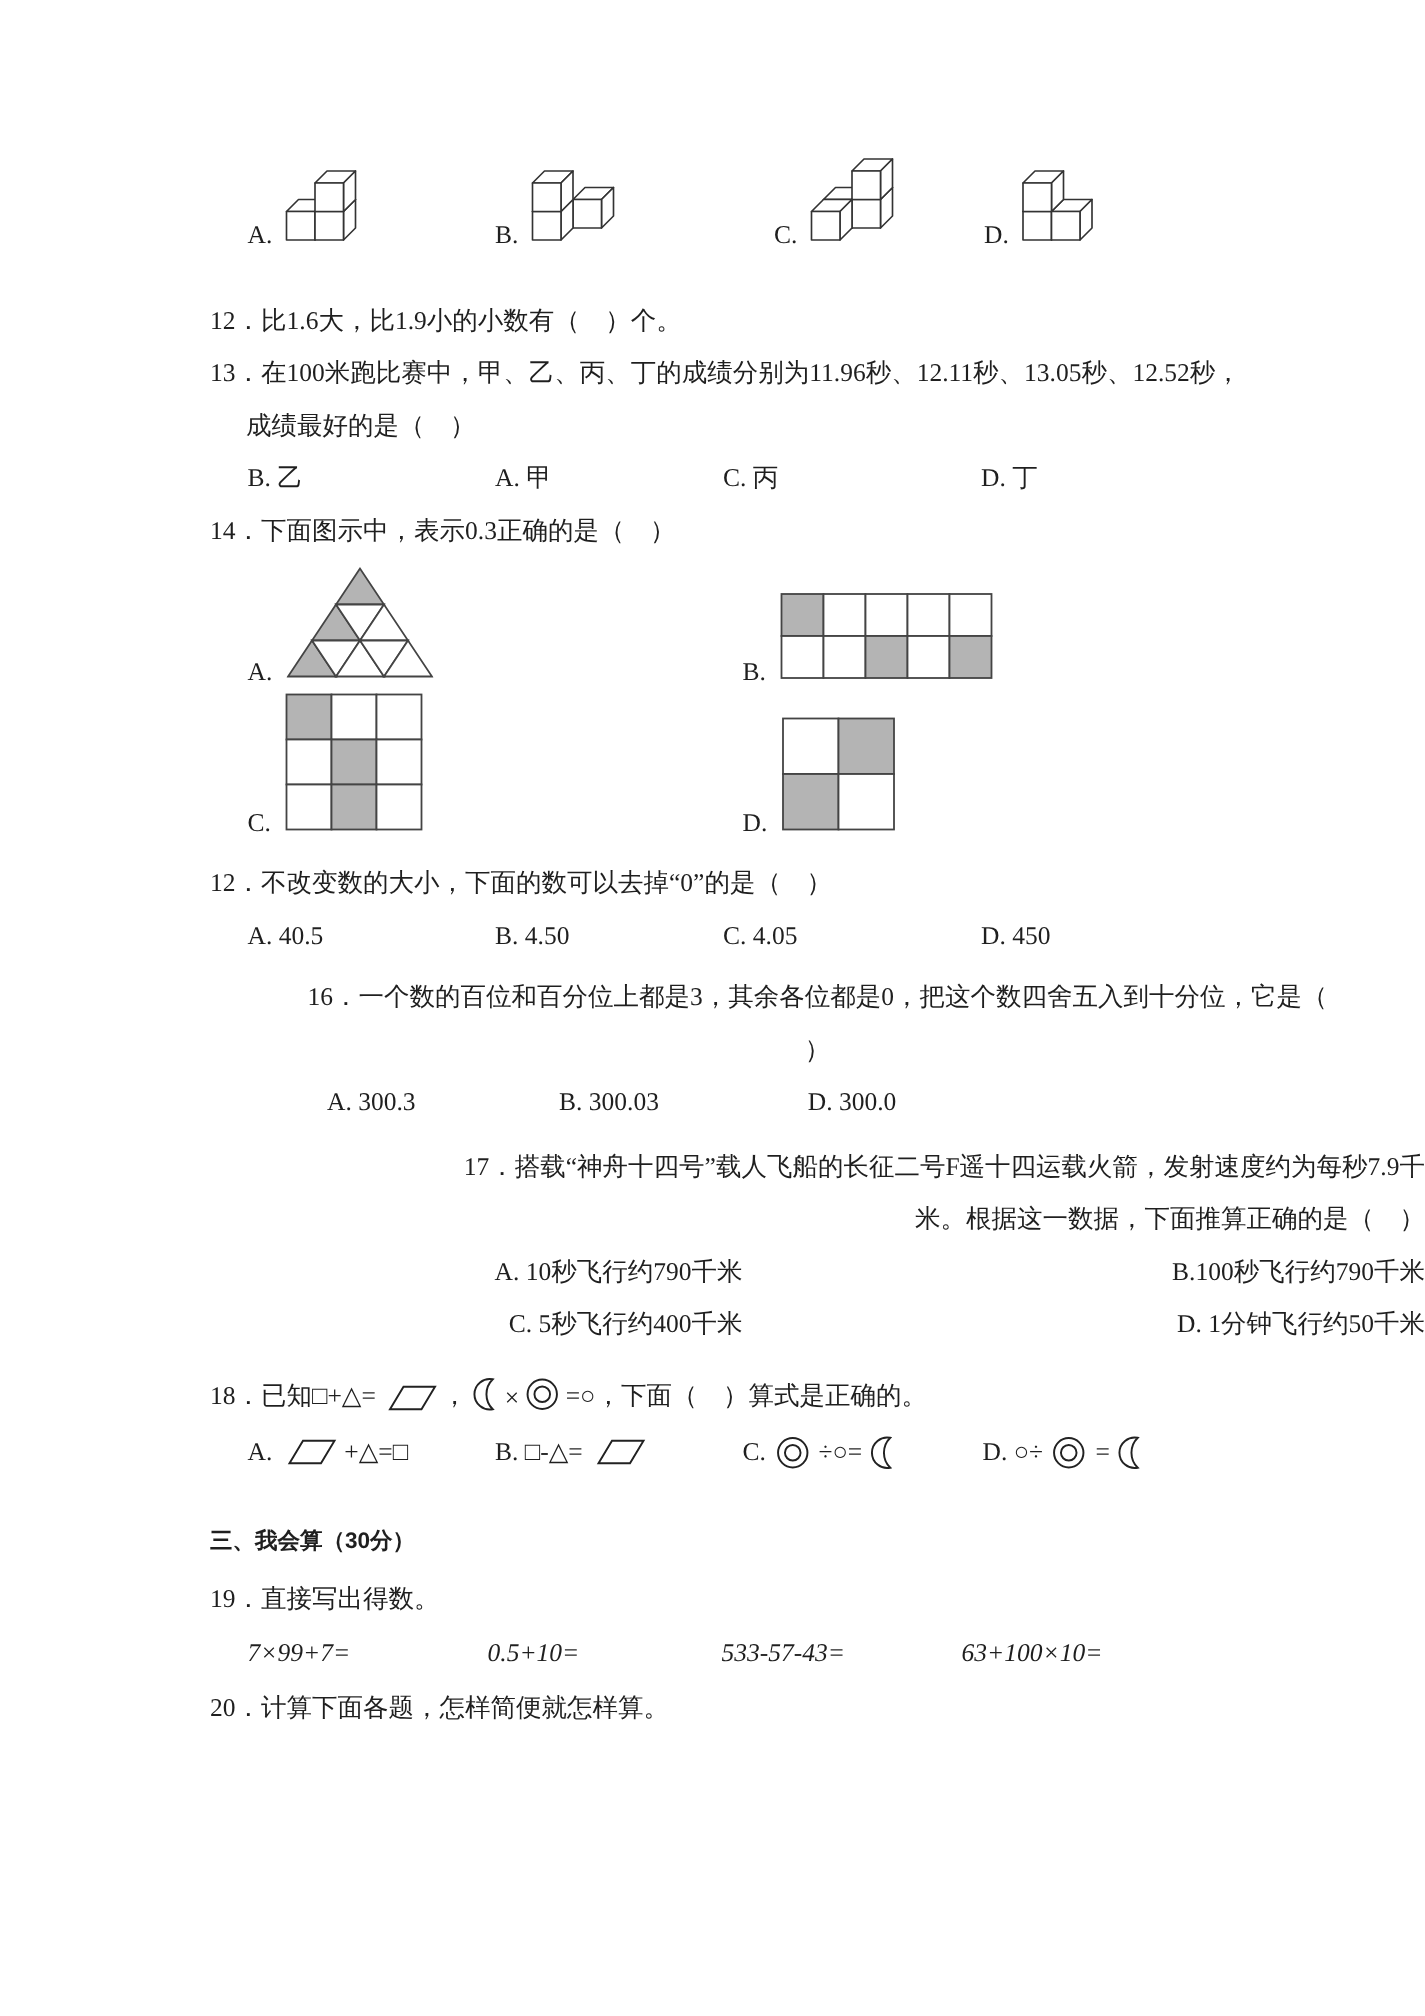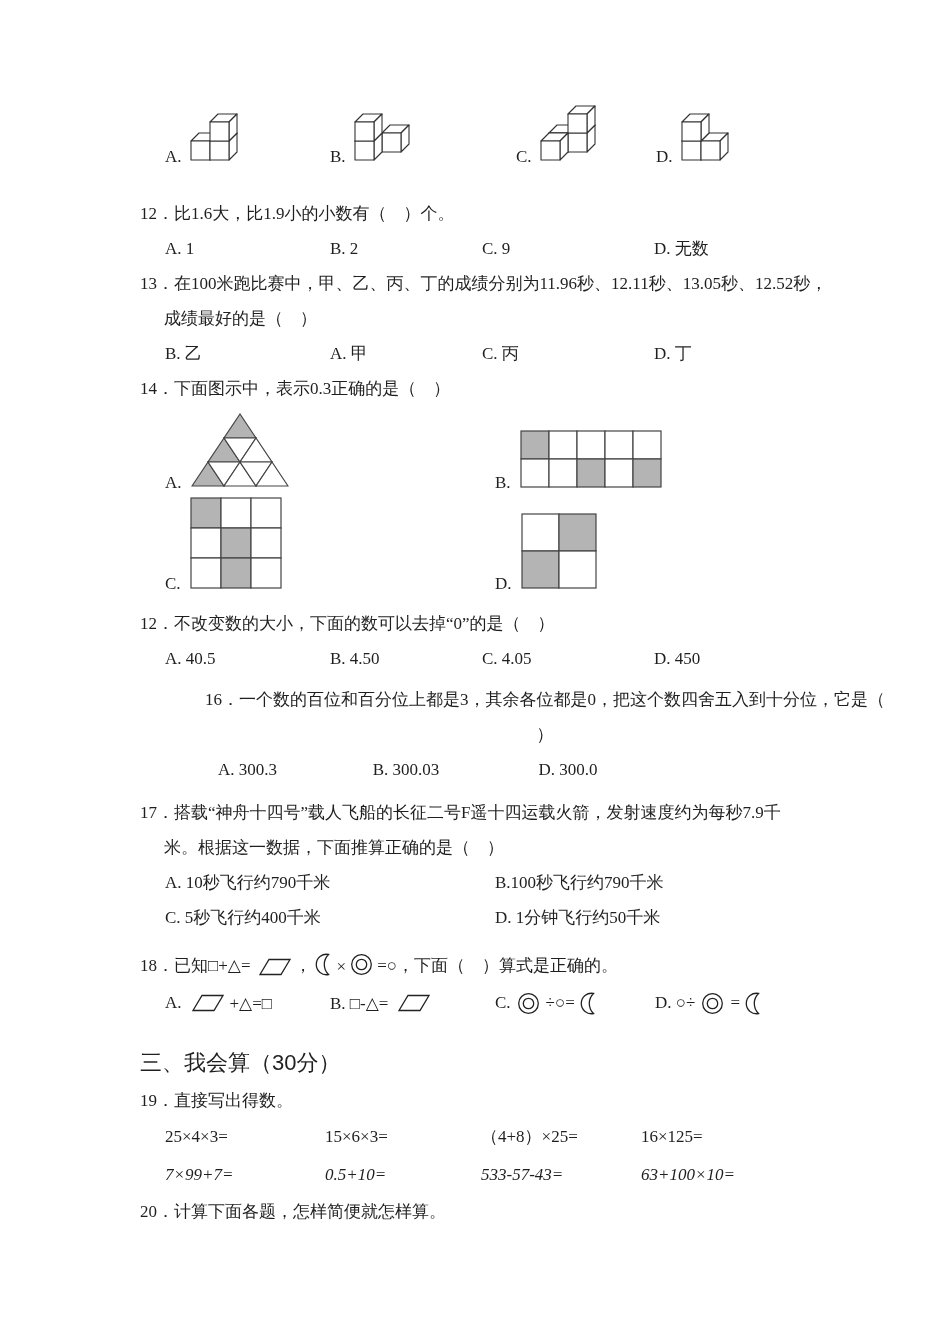--- a/index.html
+++ b/index.html
@@ -16,29 +16,29 @@
   .opts2{grid-template-columns:330px auto;}
   .opt{white-space:nowrap;}
   .cube-row{display:grid;grid-template-columns:165px 186px 140px auto;padding-left:25px;align-items:end;height:62px;margin-bottom:30px;}
   .cube-item{display:flex;align-items:flex-end;gap:7px;}
   .flabel{line-height:21px;}
   .figpair{display:grid;grid-template-columns:330px auto;padding-left:25px;align-items:end;}
   .figpair-ab{margin-top:6px;margin-bottom:4px;}
   .figpair-cd{margin-top:4px;margin-bottom:12px;}
   .figitem{display:flex;align-items:flex-end;gap:9px;}
   .mt6{margin-top:6px;text-align:center;}
-  .mt8{margin-top:8px;}
+  .mt8{margin-top:8px;text-align:right;}
   .formula-line{display:flex;align-items:flex-end;height:42px;white-space:nowrap;}
   .q18opts{display:grid;grid-template-columns:165px 165px 160px auto;padding-left:25px;align-items:center;height:52px;}
   .fcell{display:flex;align-items:center;gap:2px;white-space:nowrap;}
   .icn{display:block;}
   .icn-wrap{display:inline-flex;align-items:center;margin:0 3px;}
   .section-title{
     font-family:"Liberation Sans","DejaVu Sans",sans-serif;
-    font-weight:normal;font-size:22px;line-height:40px;margin-top:14px;
+    font-weight:bold;font-size:15px;line-height:40px;margin-top:14px;
   }
   svg{shape-rendering:geometricPrecision;}
 </style>
 </head>
 <body>
 
 <div class="page">
 
   <div class="cube-row" id="cubeRow">
       <div class="cube-item">
@@ -97,26 +97,20 @@
             <rect x="21" y="29" width="19" height="19" fill="#fff" stroke="#333" stroke-width="1.1" stroke-linejoin="round"></rect>
             <polygon points="2,10 10,2 29,2 21,10" fill="#fff" stroke="#333" stroke-width="1.1" stroke-linejoin="round"></polygon>
             <polygon points="21,10 29,2 29,21 21,29" fill="#fff" stroke="#333" stroke-width="1.1" stroke-linejoin="round"></polygon>
             <rect x="2" y="10" width="19" height="19" fill="#fff" stroke="#333" stroke-width="1.1" stroke-linejoin="round"></rect>
           </svg></span>
       </div>
     </div>
 
   <div>
     <div class="qline">12．比1.6大，比1.9小的小数有（　）个。</div>
-    <div class="opts opts4">
-        <span class="opt">A. 1</span>
-        <span class="opt">B. 2</span>
-        <span class="opt">C. 9</span>
-        <span class="opt">D. 无数</span>
-      </div>
   </div>
 
   <div>
     <div class="qline">13．在100米跑比赛中，甲、乙、丙、丁的成绩分别为11.96秒、12.11秒、13.05秒、12.52秒，</div>
     <div class="qline indent">成绩最好的是（　）</div>
     <div class="opts opts4">
         <span class="opt">B. 乙</span>
         <span class="opt">A. 甲</span>
         <span class="opt">C. 丙</span>
         <span class="opt">D. 丁</span>
@@ -287,26 +281,20 @@
             </svg>
           </span>
         </div>
       </div>
   </div>
 
   <div class="section-title">三、我会算（30分）</div>
 
   <div>
     <div class="qline">19．直接写出得数。</div>
-    <div class="opts" style="grid-template-columns:160px 156px 160px auto;line-height:38px;">
-        <span class="opt">25×4×3=</span>
-        <span class="opt">15×6×3=</span>
-        <span class="opt">（4+8）×25=</span>
-        <span class="opt">16×125=</span>
-      </div>
     <div class="opts" style="grid-template-columns:160px 156px 160px auto;line-height:38px;font-style:italic;">
         <span class="opt">7×99+7=</span>
         <span class="opt">0.5+10=</span>
         <span class="opt">533-57-43=</span>
         <span class="opt">63+100×10=</span>
       </div>
   </div>
 
   <div>
     <div class="qline">20．计算下面各题，怎样简便就怎样算。</div>

